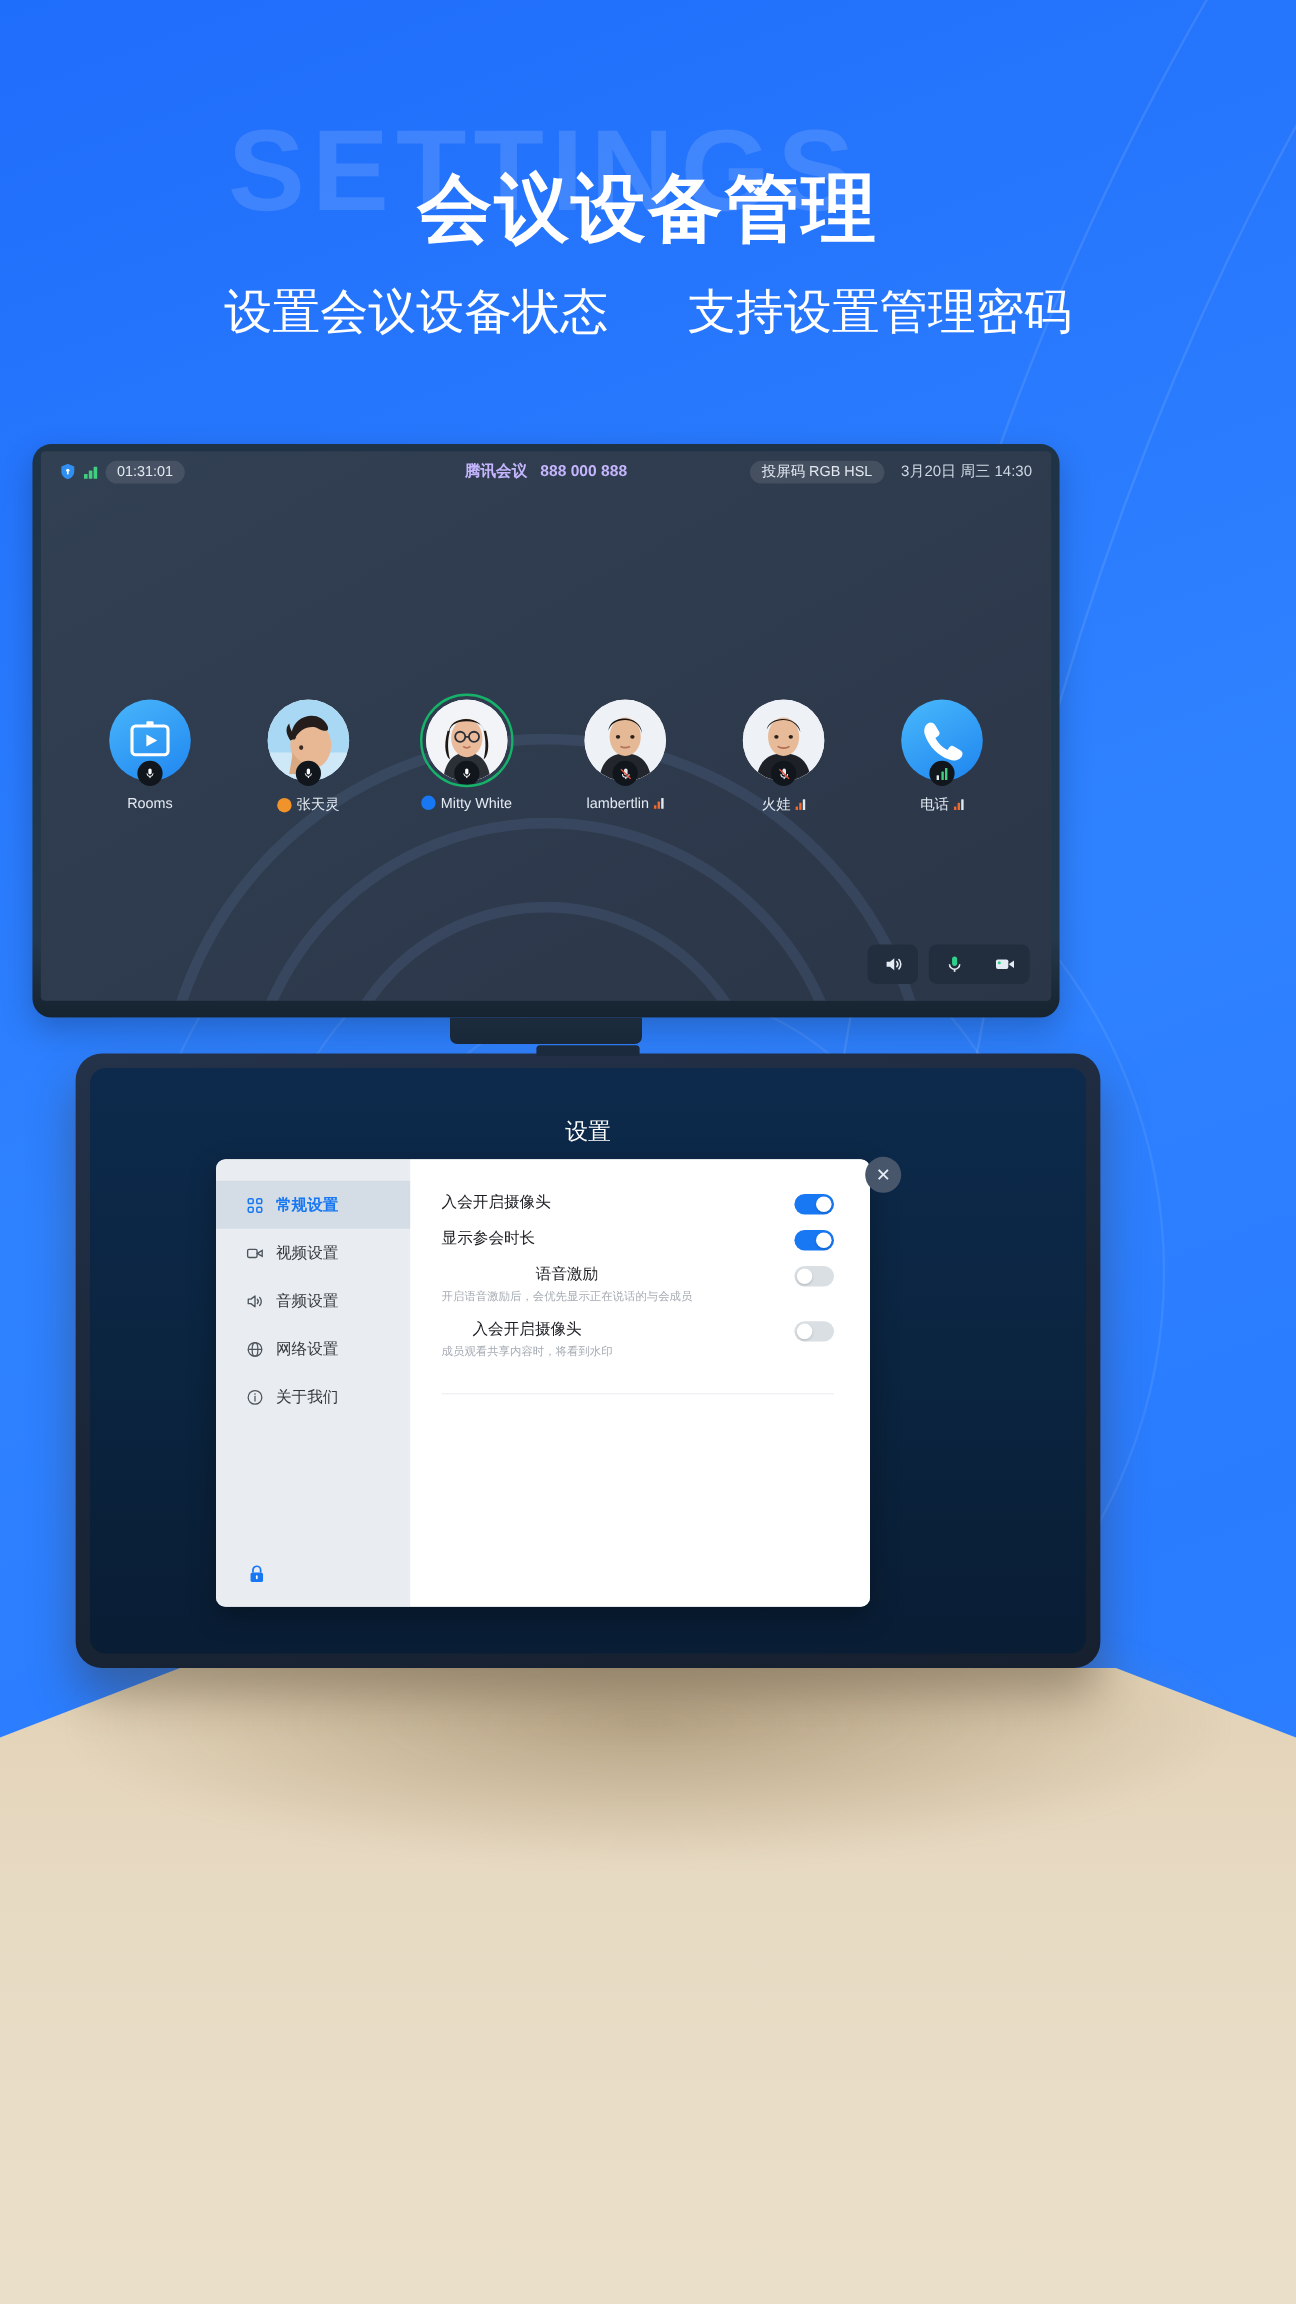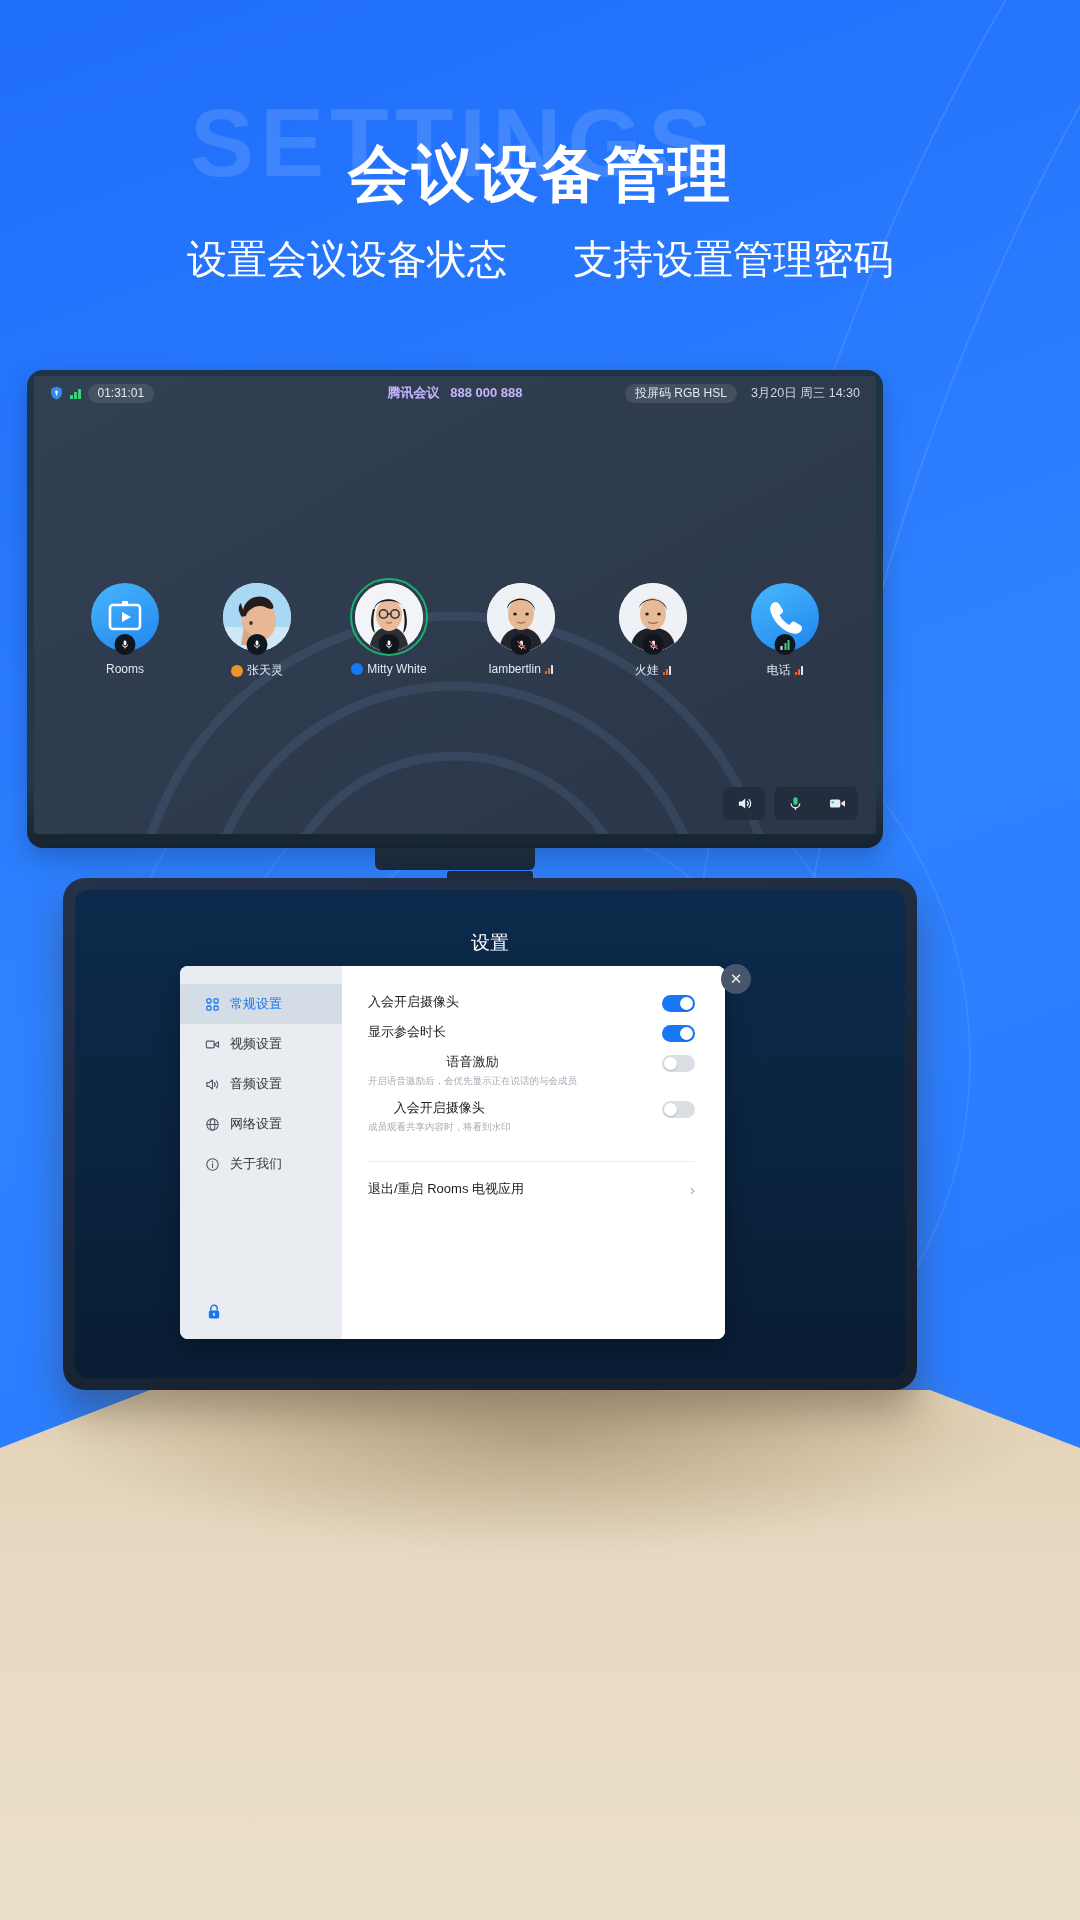--- a/index.html
+++ b/index.html
@@ -182,21 +182,21 @@
     background: #ffffff;
   }
   .sd-sidebar {
     width: 162px; background: #e9edf1; padding-top: 18px;
     position: relative;
   }
   .sd-item {
     height: 40px; display: flex; align-items: center; gap: 10px;
     padding-left: 24px; font-size: 13px; color: #32373d;
   }
-  .sd-item.active { background: #d4dde6; color: #1877f2; font-weight: normal; }
+  .sd-item.active { background: #d4dde6; color: #1877f2; font-weight: bold; }
   .sd-item .ic { width: 16px; height: 16px; display: flex; align-items: center; justify-content: center; }
   .sd-lock {
     position: absolute; left: 26px; bottom: 18px;
     width: 16px; height: 18px;
   }
   .sd-content {
     flex: 1; background: #ffffff; padding: 22px 30px 0 26px;
     position: relative;
   }
   .sd-row {
@@ -619,24 +619,20 @@
             <div class="lbl">入会开启摄像头</div>
             <div class="desc">成员观看共享内容时，将看到水印</div>
           </div>
           <div class="toggle">
               <span class="knob"></span>
             </div>
         </div>
 
         <div class="sd-divider"></div>
 
-        <div class="sd-action">
-          <span>退出/重启 Rooms 电视应用</span>
-          <span class="chev">›</span>
-        </div>
 
       </div>
     </div>
 
     <div class="sd-close-wrap">
       <div class="sd-close">✕</div>
     </div>
 
   </div>
 </div>

